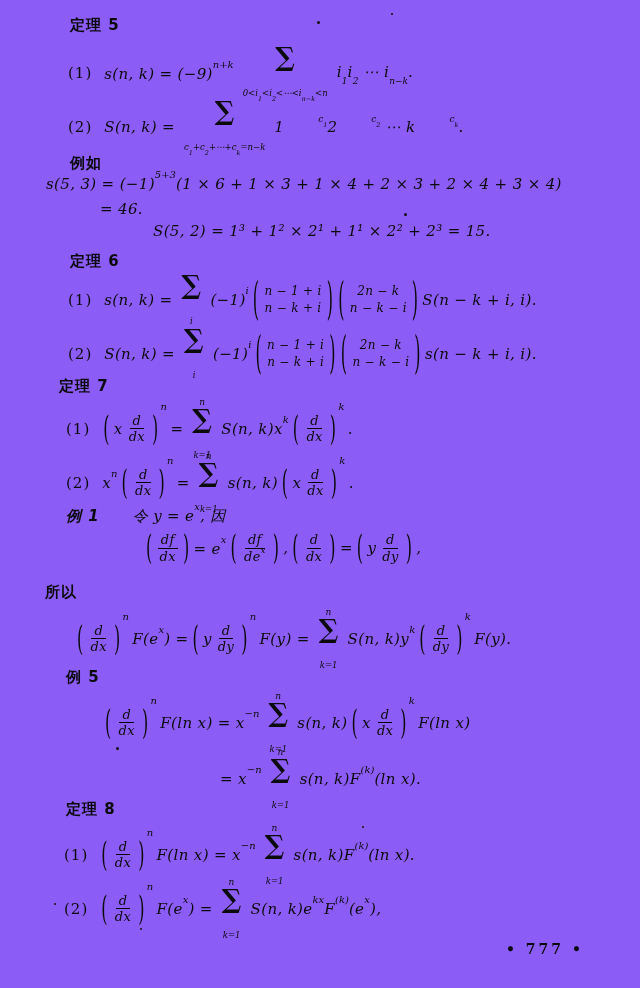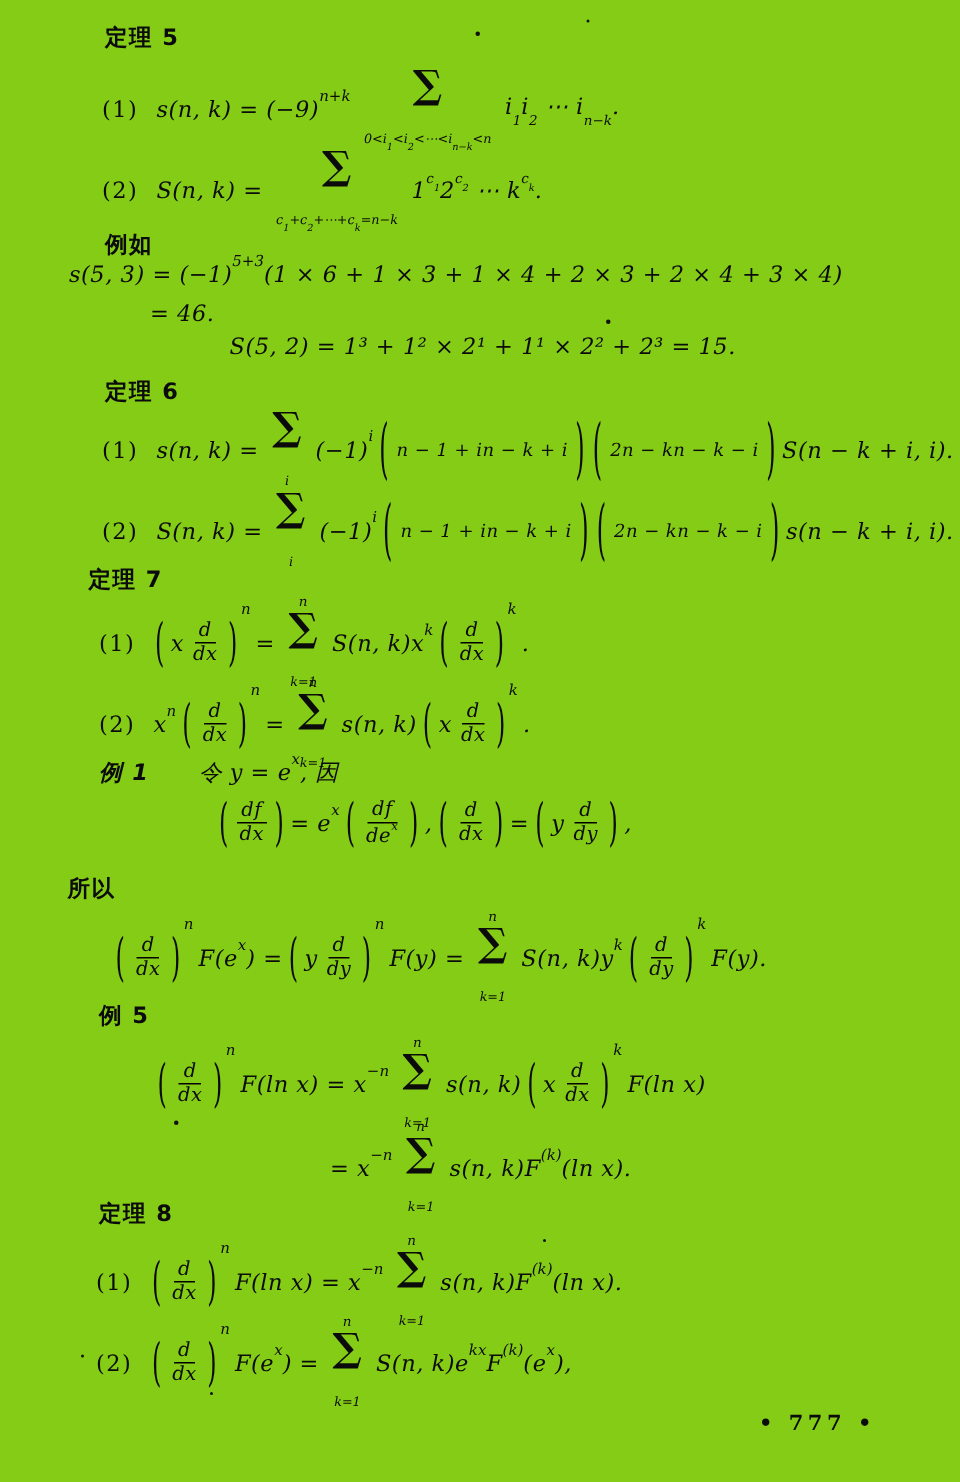--- a/index.html
+++ b/index.html
@@ -1,39 +1,39 @@
 <!DOCTYPE html>
 <html><head>
 <meta charset="utf-8">
 <style>
   html,body{margin:0;padding:0;background:#fff;}
-  .page{position:relative;width:640px;height:988px;background:#84cc16;overflow:hidden;
+  .page{position:relative;width:640px;height:988px;background:#8b5cf6;overflow:hidden;
         font-family:"DejaVu Serif",serif;color:#0b0b0b;}
   .blk{position:absolute;white-space:nowrap;}
   .hd{font-family:"DejaVu Sans","Liberation Sans",sans-serif;font-weight:700;font-size:15px;letter-spacing:1px;}
   .eq{display:flex;align-items:center;gap:3px;font-size:15px;font-style:italic;letter-spacing:.35px;}
   .tx{white-space:pre;}
   .lbl{font-style:normal;margin-right:9px;letter-spacing:1px;}
   .tx sup{font-size:10px;position:relative;top:-5px;font-style:italic;letter-spacing:0;}
   .tx sub{font-size:9px;position:relative;top:3px;font-style:italic;letter-spacing:0;}
-  .tx sup.cs{font-size:9px;top:-4px;}
+  .tx sup.cs{font-size:9px;top:-4px;margin-left:34px;}
   .tx sup.cs sub{font-size:6.5px;top:2px;}
   .frac{display:inline-flex;flex-direction:column;align-items:center;font-size:13px;line-height:1.2;margin:0 1px;}
   .frac .num{border-bottom:1.4px solid #000;padding:0 3px;}
   .frac .den{padding:0 2px;}
   .frac .den sup{font-size:8px;position:relative;top:-3px;}
   .sum{display:inline-flex;flex-direction:column;align-items:center;line-height:1;margin:0 6px;font-style:italic;}
   .sum .st{font-size:9px;margin-bottom:1px;}
   .sum .sg{font-size:26px;font-weight:700;font-style:normal;line-height:.9;}
   .sum .sb{font-size:8.5px;margin-top:20px;letter-spacing:0;}
   .sum .sb sub{font-size:6.5px;position:relative;top:2px;}
   .bp{font-style:normal;font-weight:400;display:inline-block;font-size:16px;line-height:1;
       transform:scaleY(2.15);margin:0 1px;}
   .bp2{transform:scaleY(2.75);}
-  .stk{display:inline-flex;flex-direction:row;align-items:center;font-size:12px;line-height:1.4;margin:0 1px;letter-spacing:.3px;}
+  .stk{display:inline-flex;flex-direction:column;align-items:center;font-size:12px;line-height:1.4;margin:0 1px;letter-spacing:.3px;}
   .gsup{font-size:10px;align-self:flex-start;position:relative;top:3px;margin-left:-2px;font-style:italic;}
   .footer{font-weight:700;font-size:14px;letter-spacing:3px;font-style:normal;}
   .speck{position:absolute;background:#111;border-radius:50%;}
 </style>
 </head>
 <body>
 
 <div class="page">
 
   <div class="blk hd" style="left:70px;top:16px">定理 5</div>

